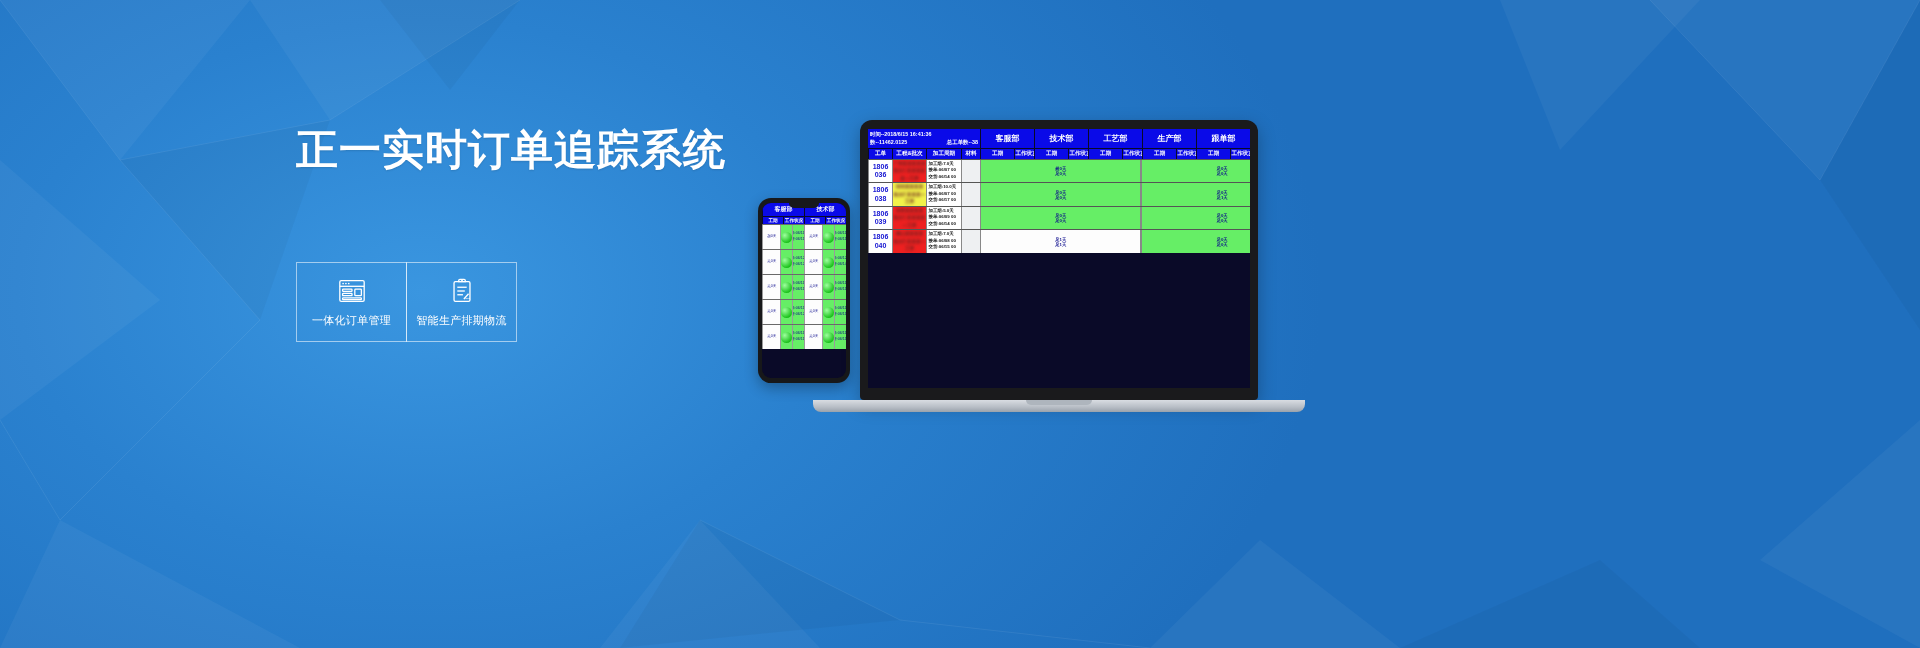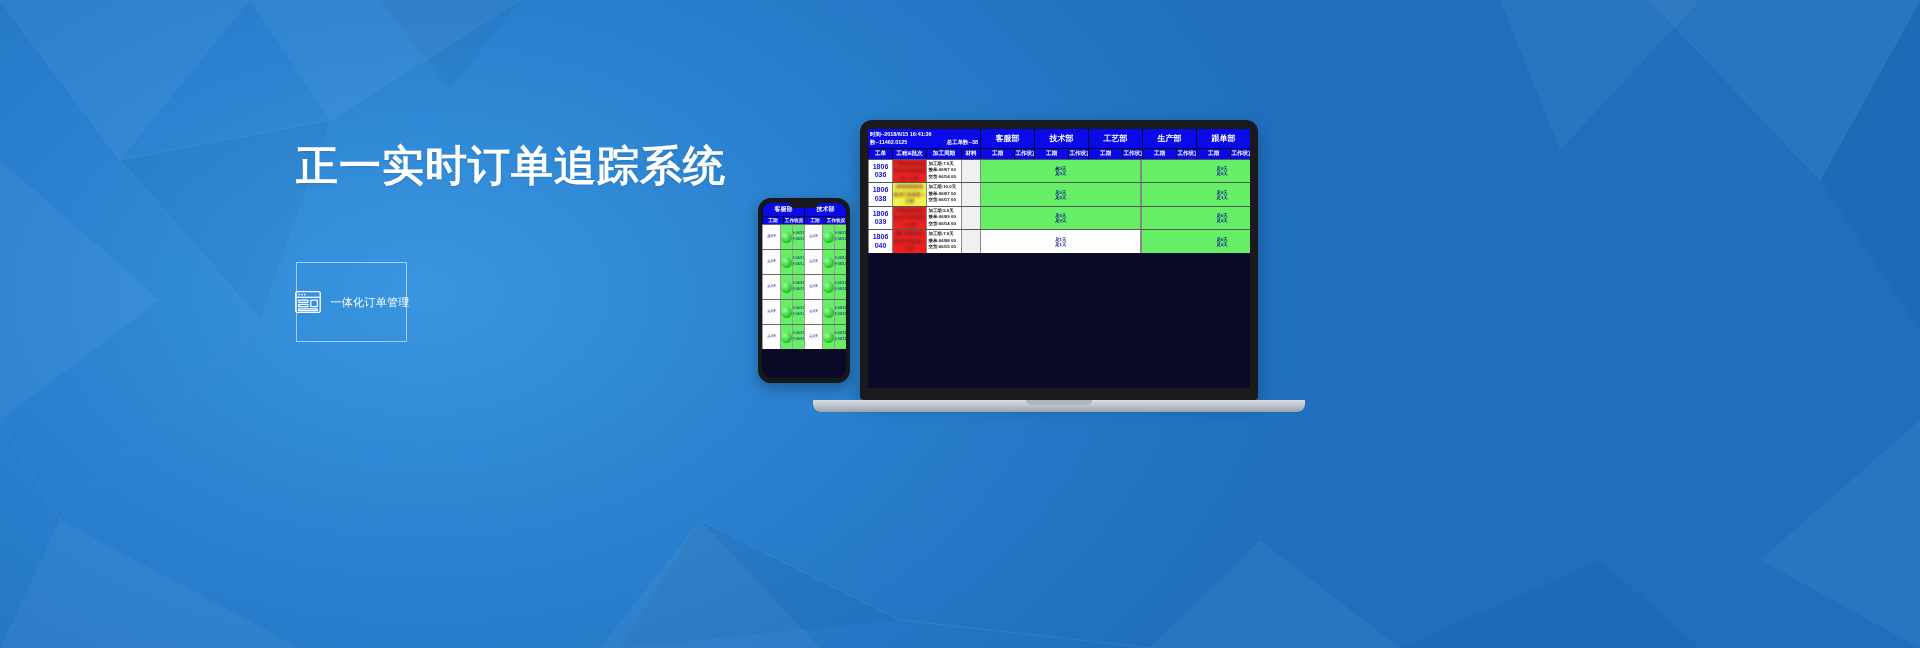--- a/index.html
+++ b/index.html
@@ -14,38 +14,38 @@
   #bg {
     position:absolute; inset:0;
     background:
       radial-gradient(ellipse 900px 600px at 22% 45%, #3a96e0 0%, #2a81cf 45%, #1f6fbe 100%),
       linear-gradient(135deg,#2f8ad8 0%,#1d6cbb 100%);
   }
   #bg svg { position:absolute; inset:0; width:100%; height:100%; }
 
   
   #copy {
-    position:absolute; left:296px; top:140px; width:420px;
+    position:absolute; left:296px; top:124px; width:420px;
     color:#fff;
   }
   .headline {
     font-size:42px; font-weight:bold; line-height:1.22;
     letter-spacing:1px; white-space:nowrap;
     text-shadow:0 1px 2px rgba(0,0,0,.12);
   }
   .headline.l2 { letter-spacing:0px; }
 
   #features {
     position:absolute; left:296px; top:262px;
     display:flex; height:80px;
   }
   .feature {
     width:111px; height:80px;
     border:1px solid rgba(255,255,255,.55);
-    display:flex; 
+    display:flex; flex-direction:column;
     align-items:center; justify-content:center;
     gap:7px;
     margin-left:-1px;
   }
   .feature:first-child { margin-left:0; }
   .feat-icon { width:30px; height:30px; }
   .feat-icon svg { display:block; width:30px; height:30px; }
   .feat-label {
     color:#fff; font-size:11px; letter-spacing:.3px; white-space:nowrap;
   }
@@ -231,20 +231,37 @@
         <circle cx="12.5" cy="8" r="0.9" fill="#fff" stroke="none"></circle>
         <rect x="6" y="14" width="10" height="2.4" rx="0.6"></rect>
         <rect x="6" y="18.6" width="10" height="2.4" rx="0.6"></rect>
         <rect x="19" y="14" width="7" height="7" rx="0.8"></rect>
         <rect x="6" y="23.4" width="20" height="1.8" rx="0.6"></rect>
       </svg>
     </span>
     <span class="feat-label">一体化订单管理</span>
   </div>
 
+  <div class="feature">
+    <span class="feat-icon">
+      <svg viewBox="0 0 32 32" fill="none" stroke="#ffffff" stroke-width="1.4">
+        <path d="M9 6h14a1.5 1.5 0 0 1 1.5 1.5v18A1.5 1.5 0 0 1 23 27H9a1.5 1.5 0 0 1-1.5-1.5v-18A1.5 1.5 0 0 1 9 6z"></path>
+        <path d="M12.5 6V4.8A1.3 1.3 0 0 1 13.8 3.5h4.4A1.3 1.3 0 0 1 19.5 4.8V6z"></path>
+        <circle cx="16" cy="5" r="1" fill="#fff" stroke="none"></circle>
+        <line x1="11" y1="12" x2="21" y2="12"></line>
+        <line x1="11" y1="16" x2="19" y2="16"></line>
+        <line x1="11" y1="20" x2="17" y2="20"></line>
+        <path d="M18 24.5l5-5.5"></path>
+        <circle cx="19" cy="24" r="0.7" fill="#fff" stroke="none"></circle>
+        <circle cx="21.3" cy="24" r="0.7" fill="#fff" stroke="none"></circle>
+        <circle cx="23.6" cy="24" r="0.7" fill="#fff" stroke="none"></circle>
+      </svg>
+    </span>
+    <span class="feat-label">智能生产排期物流</span>
+  </div>
 
 </div>
 
 <div id="devices">
 
   <div id="phone">
     <div id="phone-body">
       <div id="phone-notch"></div>
       <div id="phone-screen">
         <div class="p-dash">

